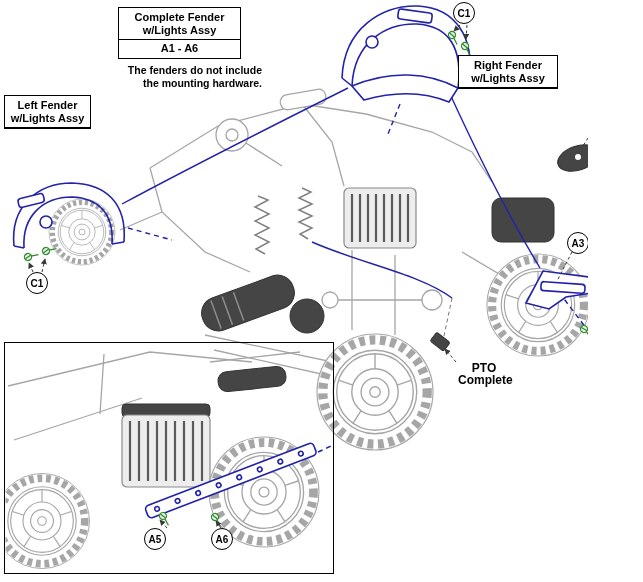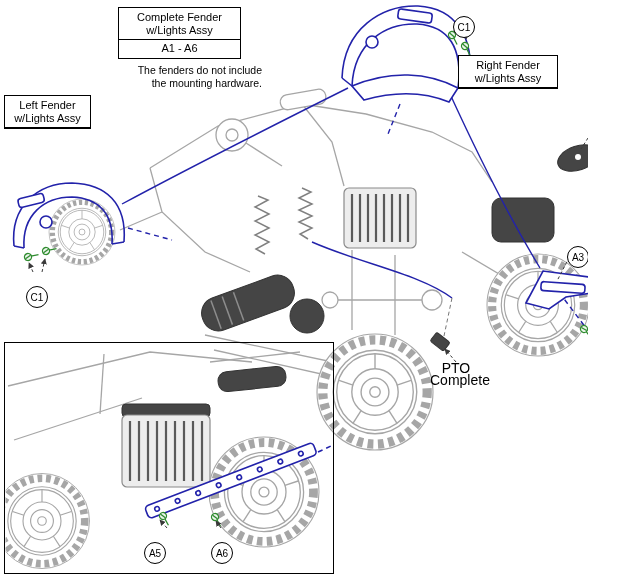--- a/index.html
+++ b/index.html
@@ -1,17 +1,17 @@
 <!DOCTYPE html>
 <html style="--fender-blue: #2222AA; --screw-green: #2E8B2E; --line-gray: #A6A6A6; --dark-gray: #454545; --leader-gray: #3A3A3A; --border-black: #000000; --background: #FFFFFF;"><head>
 <meta charset="utf-8">
 <style>
   * { margin:0; padding:0; box-sizing:border-box; }
   html, body { background:#fff; font-family:"Liberation Sans", sans-serif; }
-  .stage { position:relative; width:588px; height:582px; background:var(--background,#fff); overflow:hidden; }
+  .stage { position:relative; width:588px; height:582px; background:var(--background,#fff); overflow:hidden;font-weight:bold; }
   svg.art-layer { position:absolute; left:0; top:0; }
 
   
   .ln path, .ln circle, .ln line { fill:none; stroke:var(--line-gray,#a6a6a6); stroke-width:1.3; }
   .lnf { fill:#ffffff; stroke:var(--line-gray,#a6a6a6); stroke-width:1.3; }
   .dark { fill:var(--dark-gray,#454545); stroke:#333; stroke-width:1; }
   .liteline { stroke:#8d8d8d; stroke-width:1.5; fill:none; }
   .boxfill { fill:#ededed; stroke:#8a8a8a; stroke-width:1.2; }
   .rib line { stroke:#5a5a5a; stroke-width:2.2; }
   .spring path { fill:none; stroke:#808080; stroke-width:1.5; }
@@ -24,23 +24,23 @@
   .wbg { fill:#ffffff; stroke:var(--line-gray,#a6a6a6); stroke-width:1; }
   .wt { fill:none; stroke:var(--line-gray,#a6a6a6); stroke-width:8; stroke-dasharray:5 4; }
   .wl { fill:none; stroke:var(--line-gray,#a6a6a6); stroke-width:1.2; }
   .scrh { fill:#eaf4ea; stroke:var(--screw-green,#2e8b2e); stroke-width:1.3; }
   .scrl { stroke:var(--screw-green,#2e8b2e); stroke-width:1.3; fill:none; }
 
   
   .label-box { position:absolute; border:1.6px solid var(--border-black,#000); background:#fff; text-align:center; font-size:11px; line-height:13px; color:#000; }
   .label-box .title { padding:3px 4px 2px; border-bottom:1.6px solid var(--border-black,#000); }
   .label-box .ref { padding:2px 4px 3px; }
-  .callout { position:absolute; width:22px; height:22px; border:1.4px solid var(--border-black,#000); border-radius:50%; background:#fff; font-size:10px; color:#000; display:flex; align-items:center; justify-content:center;margin-top:14px; }
+  .callout { position:absolute; width:22px; height:22px; border:1.4px solid var(--border-black,#000); border-radius:50%; background:#fff; font-size:10px; color:#000; display:flex; align-items:center; justify-content:center; }
   .note { position:absolute; font-size:10.5px; line-height:13px; text-align:right; color:#000; }
-  .pto { position:absolute; font-size:14px; line-height:12px; text-align:center; color:#000; }
+  .pto { position:absolute; font-size:12px; line-height:12px; text-align:center; color:#000;margin-left:28px; }
   .inset { position:absolute; left:4px; top:342px; width:330px; height:232px; border:1.6px solid var(--border-black,#000); background:transparent; }
 </style>
 </head>
 <body>
 
 <div class="stage">
 
   <svg class="art-layer" width="643" height="582" viewBox="0 0 643 582" xmlns="http://www.w3.org/2000/svg">
     <defs>
       <marker id="arr" viewBox="0 0 8 8" refX="7" refY="4" markerWidth="6" markerHeight="6" orient="auto-start-reverse">

